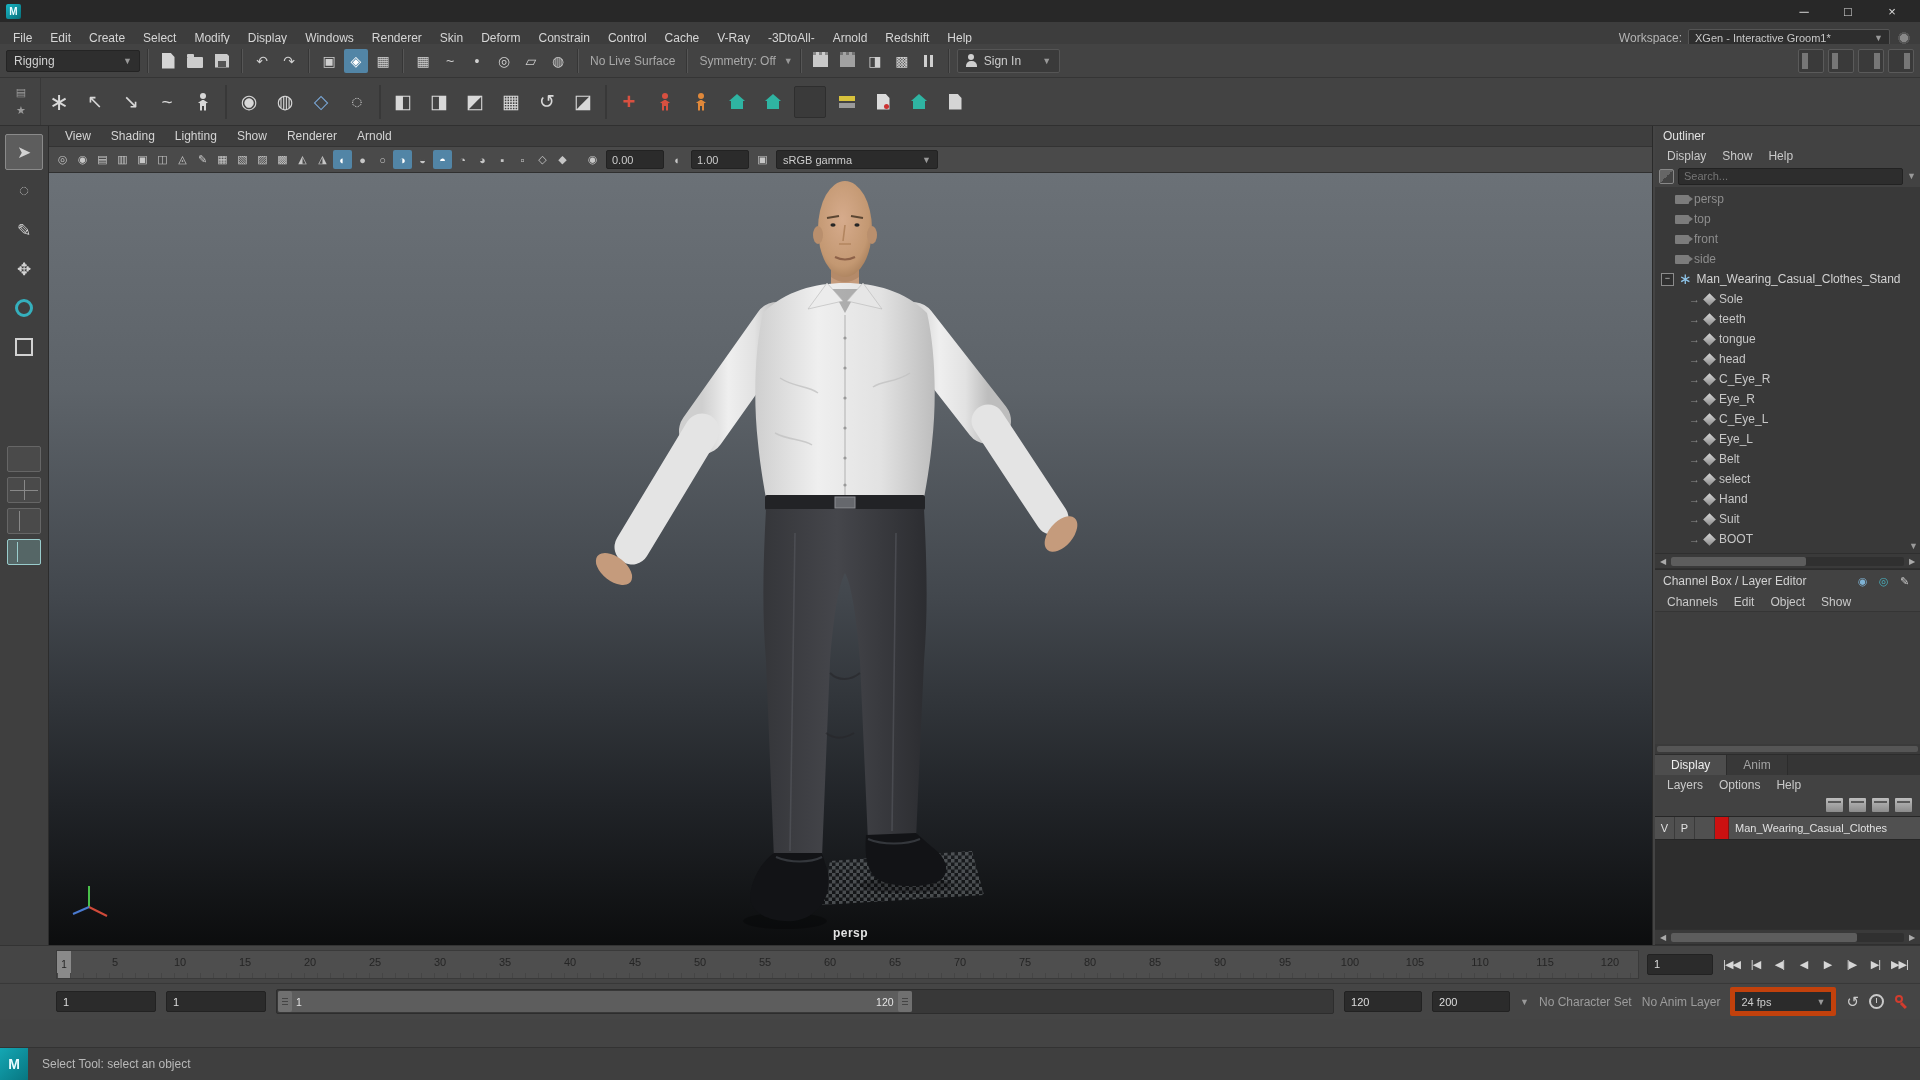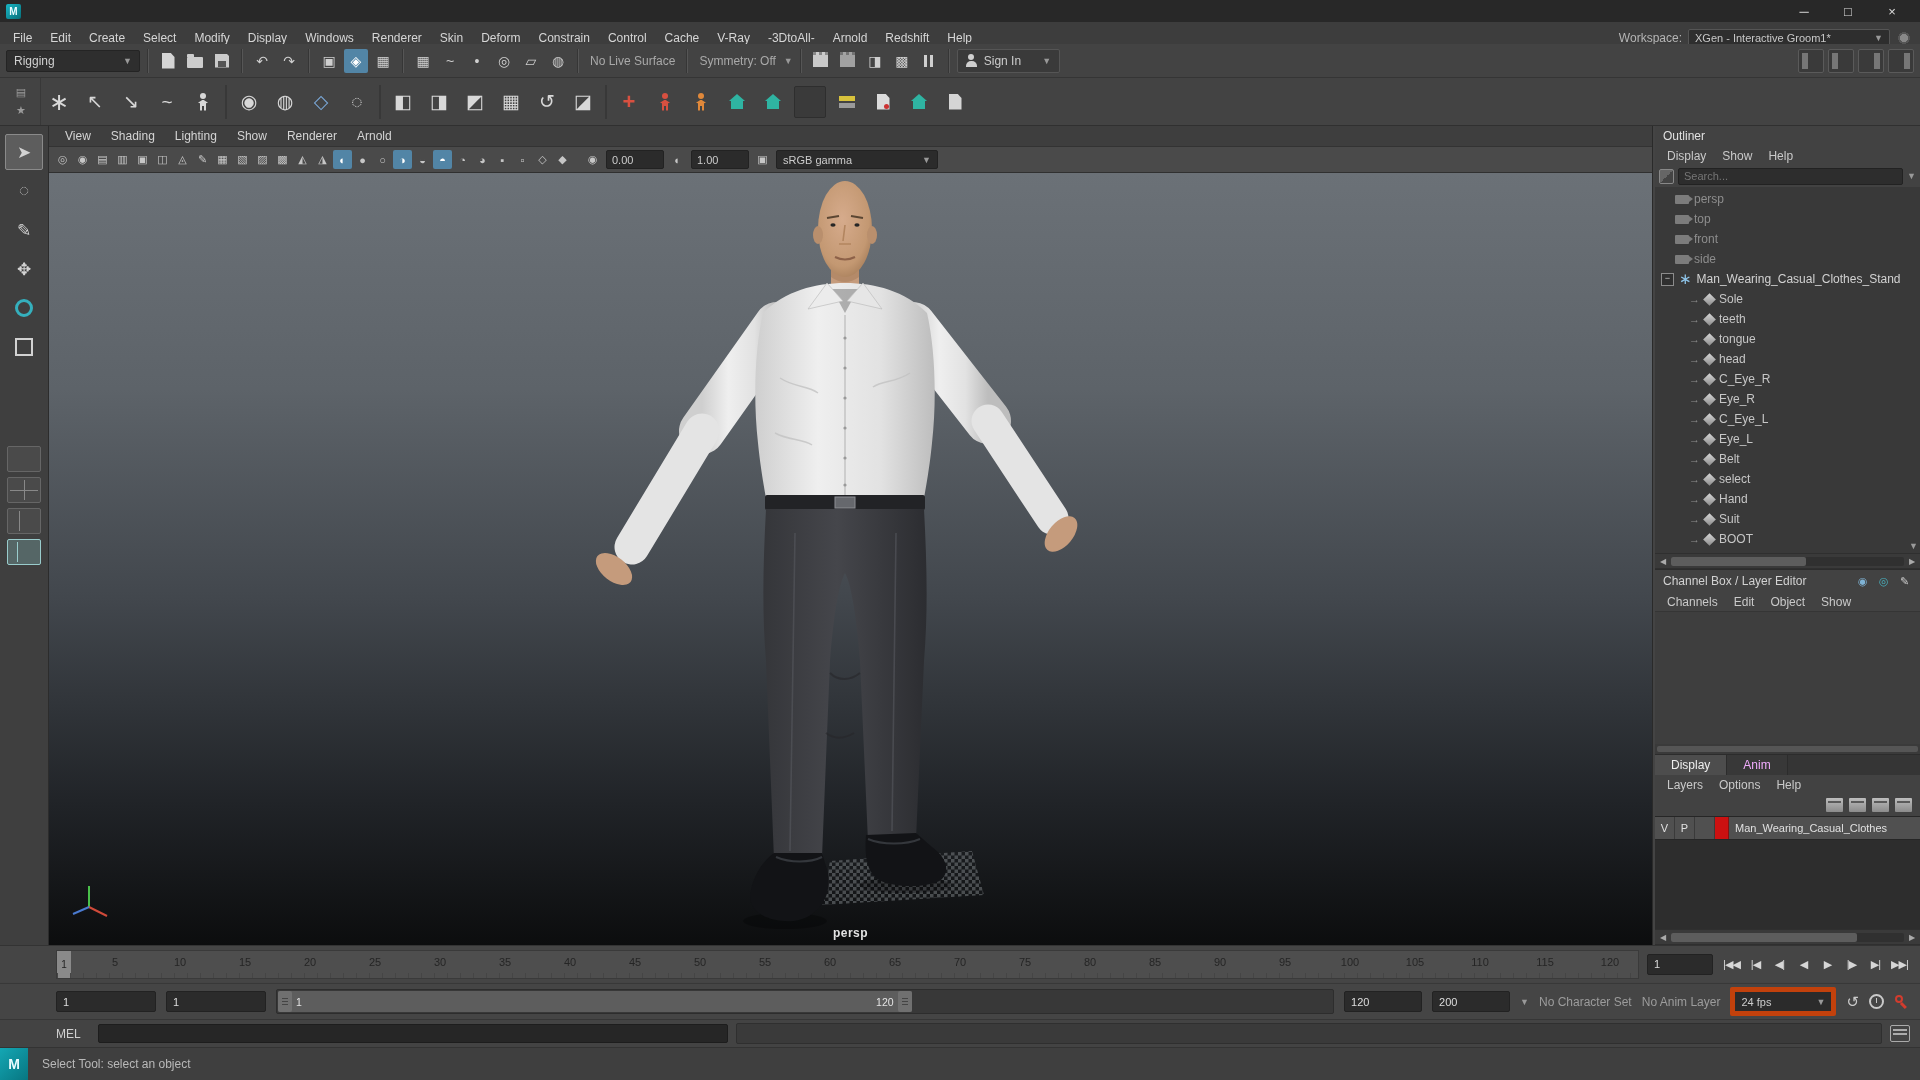--- a/index.html
+++ b/index.html
@@ -136,21 +136,21 @@
   .hs-arrow{width:12px;font-size:8px;color:#aaa;text-align:center;}
   .hs-track{flex:1;height:9px;background:#303030;border-radius:2px;position:relative;}
   .hs-thumb{position:absolute;left:0;top:0;height:9px;width:58%;background:#5d5d5d;border-radius:2px;}
   .cb-title{height:22px;display:flex;align-items:center;padding:0 8px;color:#d2d2d2;border-top:1px solid #2c2c2c;}
   .cb-icons{margin-left:auto;display:flex;gap:6px;}
   .cb-ic{width:15px;height:15px;border-radius:2px;font-size:11px;display:flex;align-items:center;justify-content:center;}
   .cb-empty{flex:1;background:#3e3e3e;border-top:1px solid #353535;}
   .thin-scroll{height:10px;background:#3a3a3a;display:flex;align-items:center;padding:0 2px;}
   .thin-scroll i{flex:1;height:6px;background:#555;border-radius:2px;}
   .le-tabs{height:20px;display:flex;background:#353535;border-top:1px solid #2c2c2c;}
-  .le-tab{padding:0 16px;line-height:20px;color:#f0abfc;background:#383838;border-right:1px solid #2c2c2c;}
+  .le-tab{padding:0 16px;line-height:20px;color:#a3a3a3;background:#383838;border-right:1px solid #2c2c2c;}
   .le-tab.active{background:#4d4d4d;color:#eee;}
   .le-icons{height:22px;display:flex;justify-content:flex-end;align-items:center;gap:6px;padding:0 8px;}
   .li-ic{width:17px;height:14px;background:linear-gradient(#bdbdbd,#8b8b8b);border-radius:1px;position:relative;}
   .li-ic::after{content:"";position:absolute;left:2px;top:3px;right:2px;height:2px;background:#5a5a5a;}
   .layer-area{height:112px;background:#2d2d2d;border-top:1px solid #262626;}
   .layer-row{height:22px;display:flex;align-items:stretch;background:#505050;border-bottom:1px solid #262626;}
   .lc{width:19px;display:flex;align-items:center;justify-content:center;border-right:1px solid #3a3a3a;font-size:11px;color:#e0e0e0;flex:none;}
   .lc.swatch{width:13px;background:#c11; border-right:1px solid #811;}
   .lc.name{flex:1;justify-content:flex-start;padding-left:6px;border-right:none;white-space:nowrap;overflow:hidden;}
 
@@ -753,25 +753,19 @@
     <span class="flat-lbl">No Anim Layer</span>
     <div class="fps-combo">
       <span>24 fps</span>
       <span class="arrow">▼</span>
     </div>
     <span style="font-size:15px;color:#c9c9c9">↺</span>
     <span class="ic-clock"></span>
     <span class="ic-key"></span>
   </div>
 
-  <div class="cmdline">
-    <span class="mel-label">MEL</span>
-    <input class="mel-input" style="">
-    <div class="mel-result"></div>
-    <span class="script-ic"></span>
-  </div>
 
   <div class="helpline">
     <div class="help-badge">M</div>
     <span class="help-text">Select Tool: select an object</span>
   </div>
 
 </div>
 
 </body></html>

